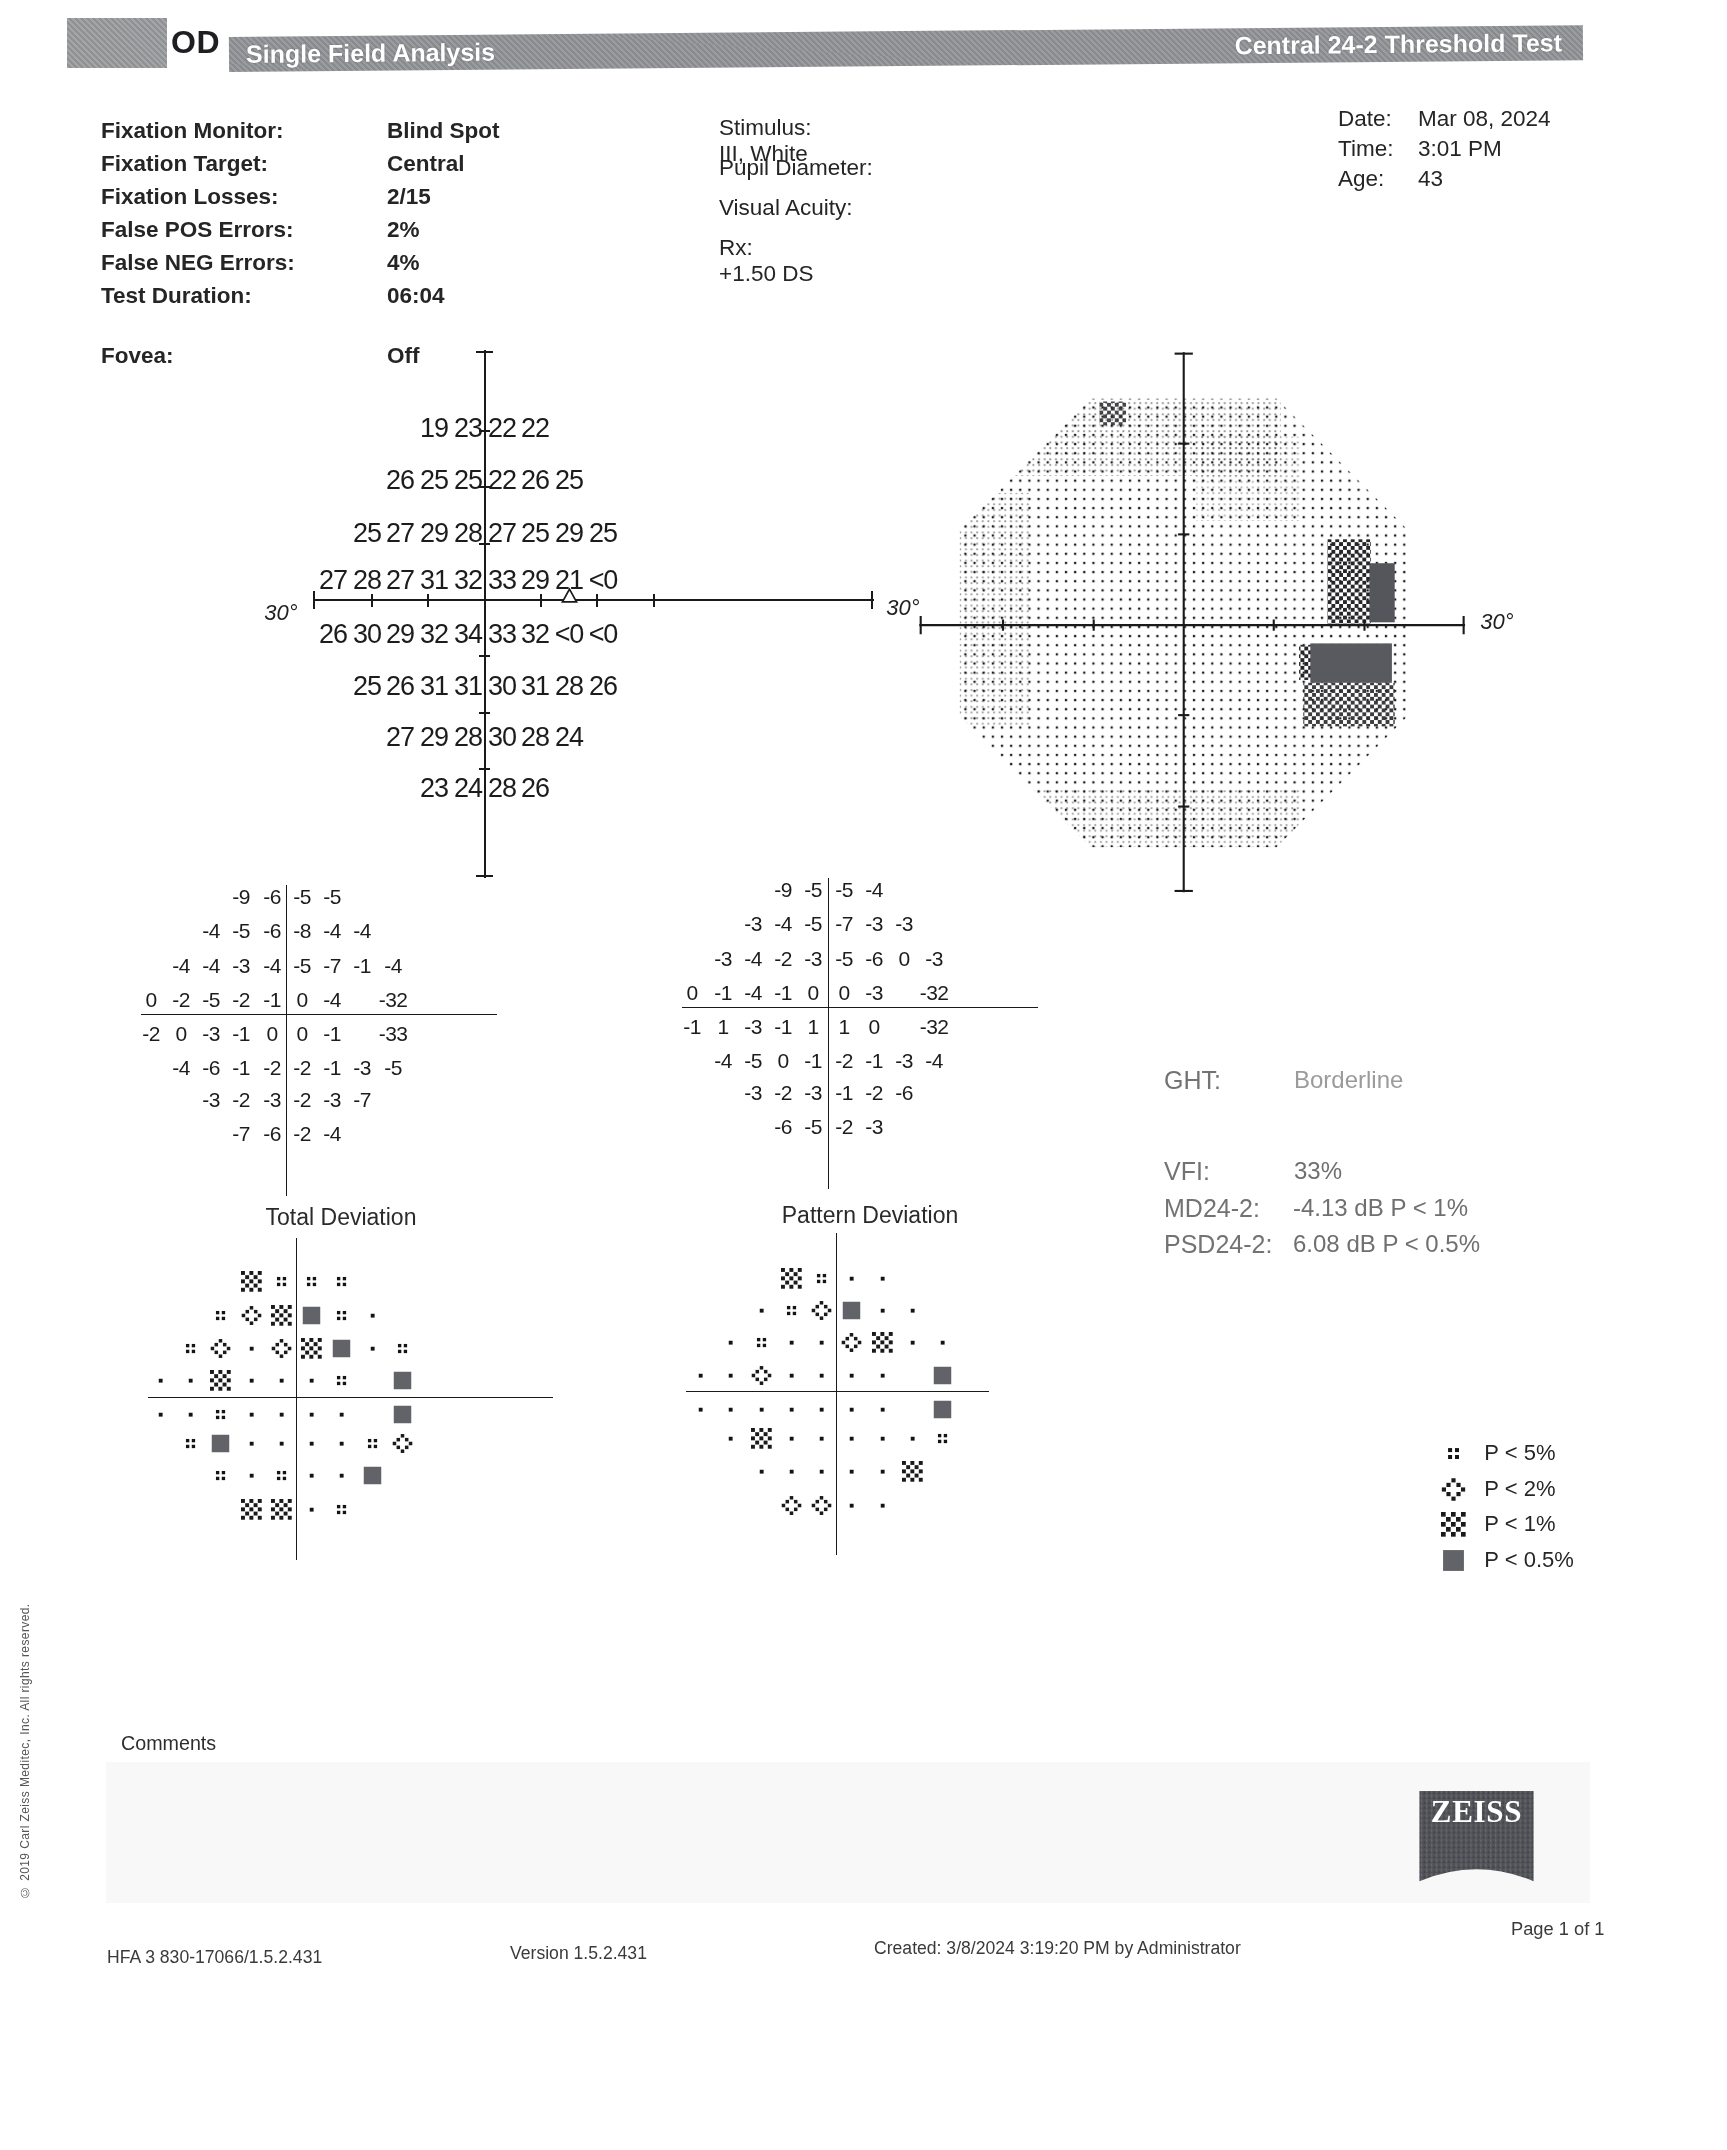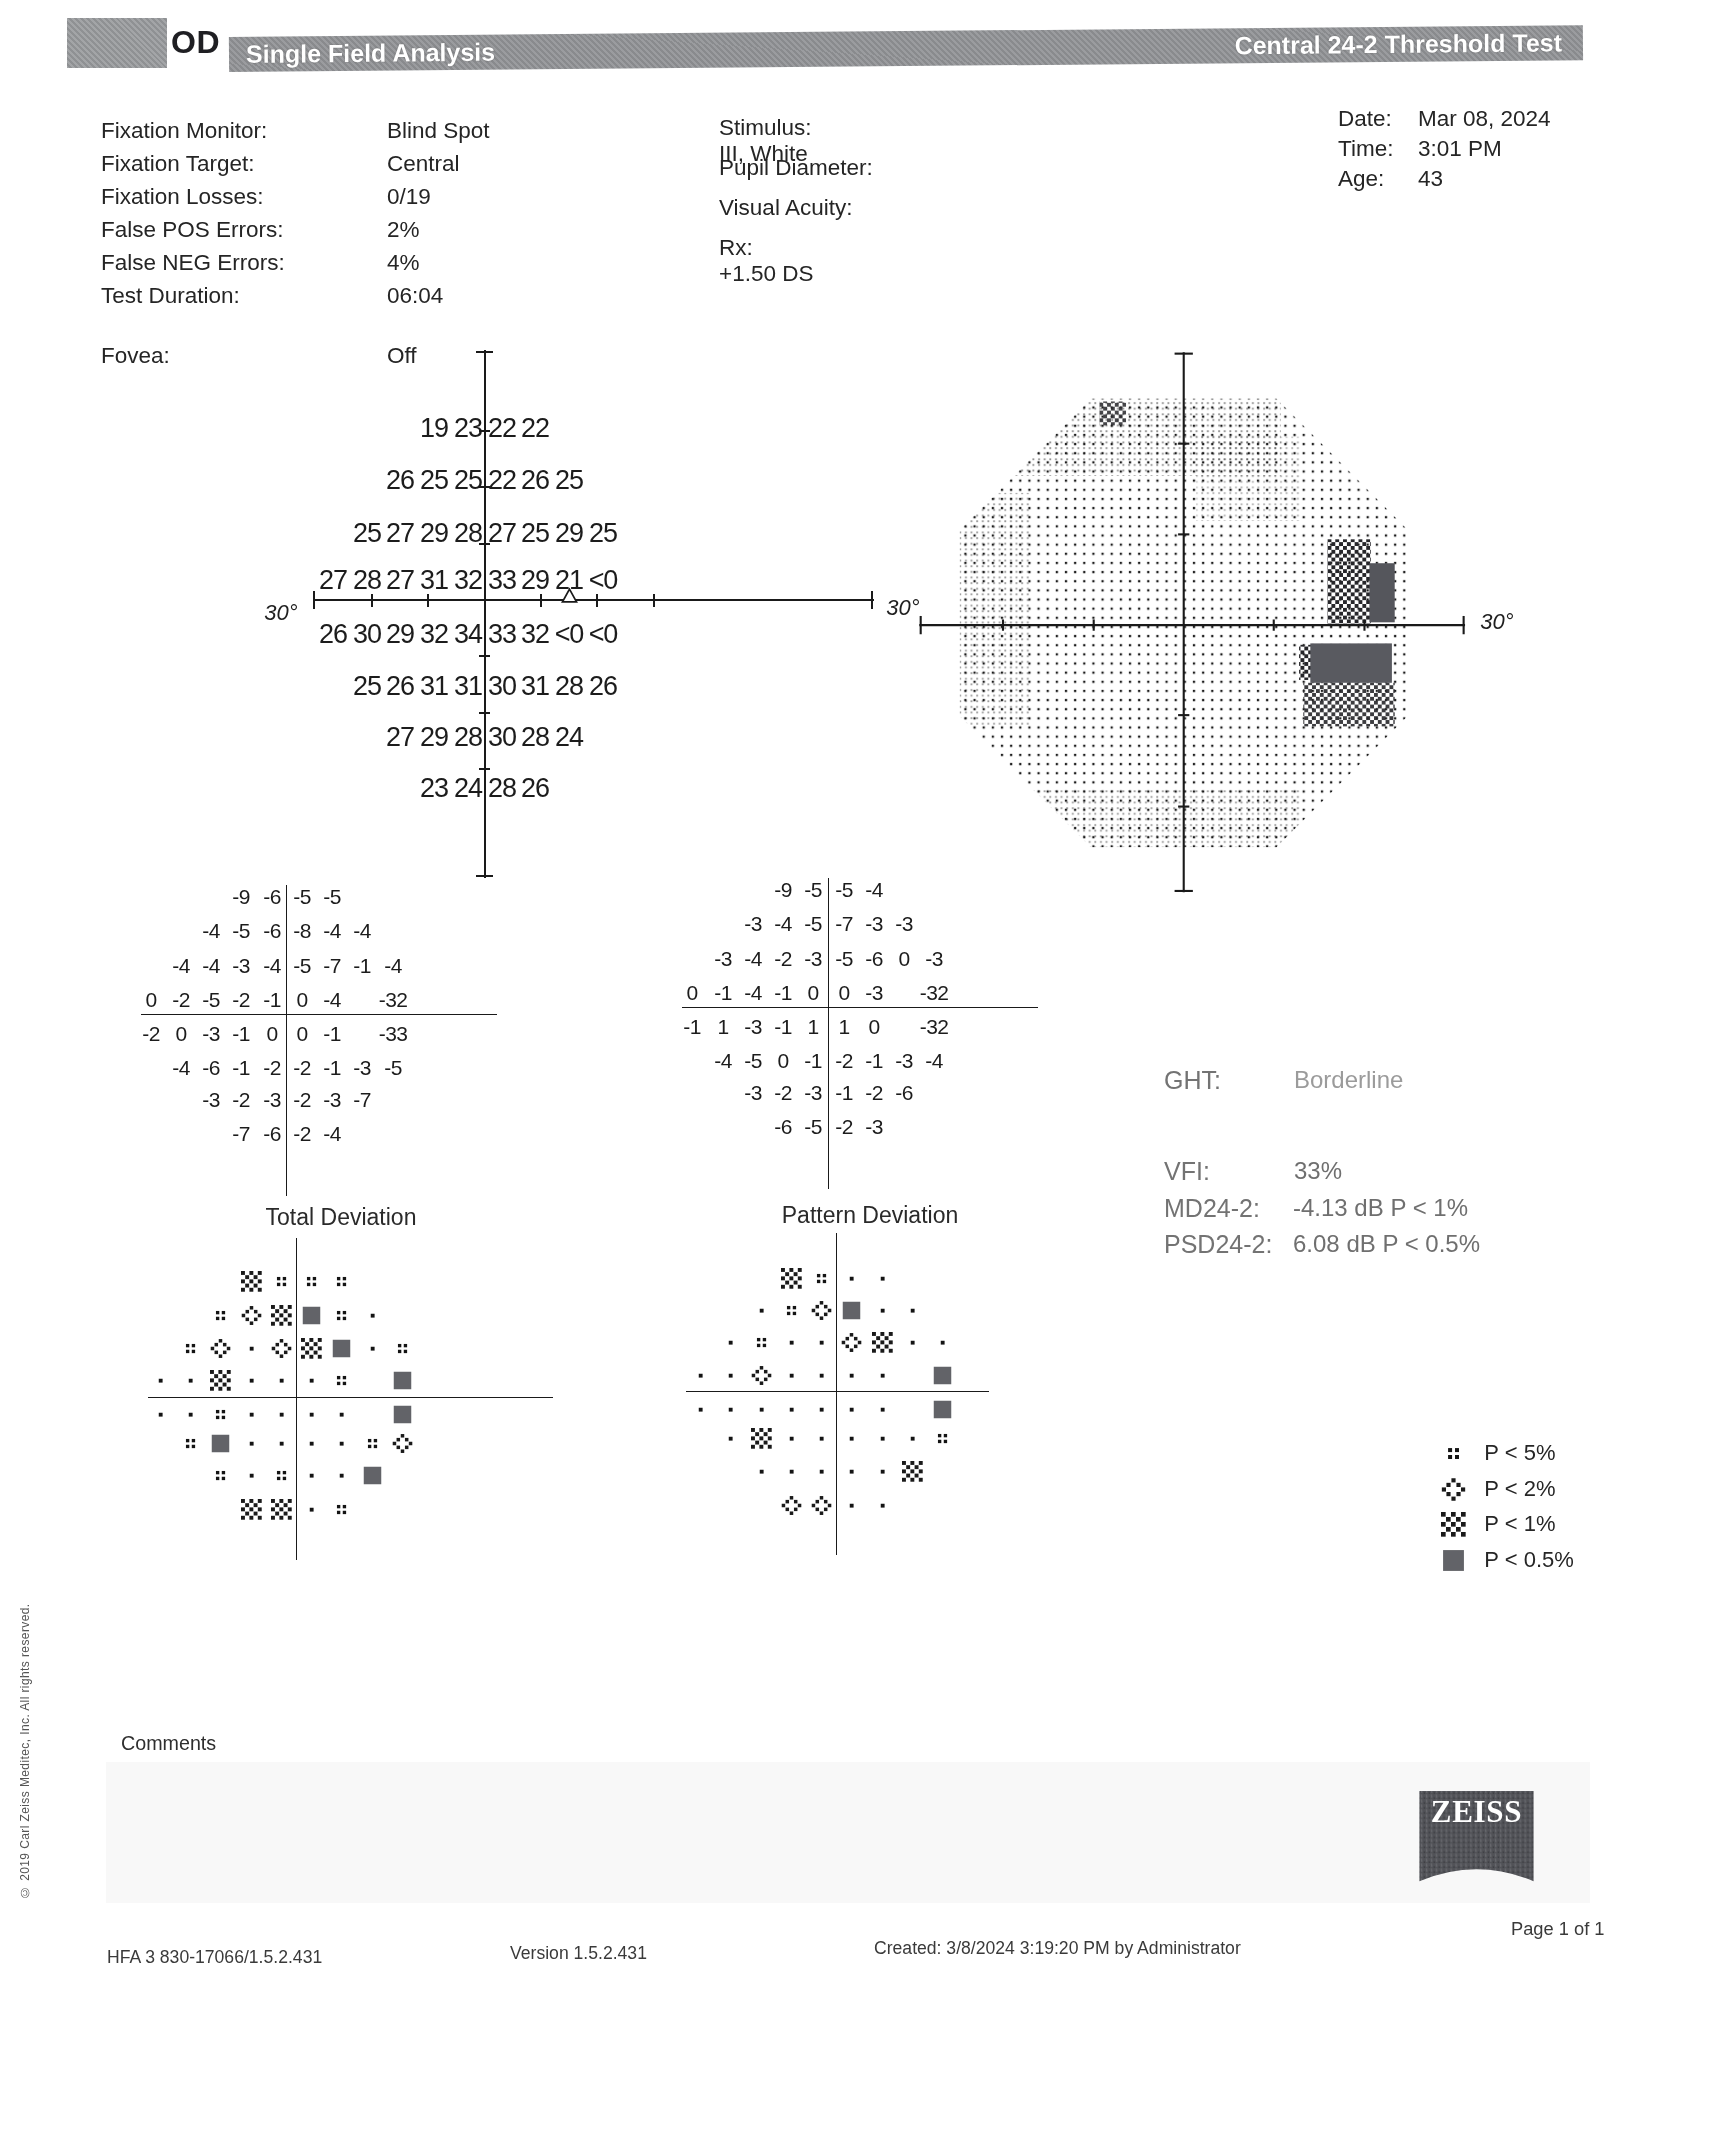--- a/index.html
+++ b/index.html
@@ -14,21 +14,21 @@
            background-image:repeating-linear-gradient(45deg,rgba(255,255,255,.07) 0 2.1px,rgba(0,0,0,.07) 2.1px 4.2px);
            display:flex;justify-content:space-between;align-items:center;
            transform:rotate(-0.5deg);transform-origin:left center;}
   .hdr-bar span{font-size:25px;font-weight:bold;color:#ffffff;white-space:nowrap;
                 text-shadow:0 0 1.4px rgba(60,60,60,.6);}
   .hdr-title{padding-left:17px;}
   .hdr-subtitle{padding-right:21px;}
   
   .pcol{position:absolute;font-size:22.5px;color:#252525;}
   .prow{display:flex;align-items:baseline;}
-  .pcol-a .prow{height:33px;}
+  .pcol-a .prow{height:33px;font-weight:bold;}
   .pcol-b .prow{height:40px;flex-direction:column;}
   .pcol-c .prow{height:30px;}
   .pcol-a .plabel{width:286px;}
   .pcol-b .plabel{width:282px;}
   .pcol-c .plabel{width:80px;}
   .plabel.inline{width:53px;}
   .prow.gap{margin-top:27px;}
   
   .num{position:absolute;transform:translate(-50%,-50%);white-space:nowrap;color:#1c1c1c;}
   .thr-num{font-size:27px;letter-spacing:-1.1px;}
@@ -113,21 +113,21 @@
       <div class="prow">
         <span class="plabel">Fixation Monitor:</span>
         <span class="pval">Blind Spot</span>
       </div>
       <div class="prow">
         <span class="plabel">Fixation Target:</span>
         <span class="pval">Central</span>
       </div>
       <div class="prow">
         <span class="plabel">Fixation Losses:</span>
-        <span class="pval">0/19</span>
+        <span class="pval">2/15</span>
       </div>
       <div class="prow">
         <span class="plabel">False POS Errors:</span>
         <span class="pval">2%</span>
       </div>
       <div class="prow">
         <span class="plabel">False NEG Errors:</span>
         <span class="pval">4%</span>
       </div>
       <div class="prow">

